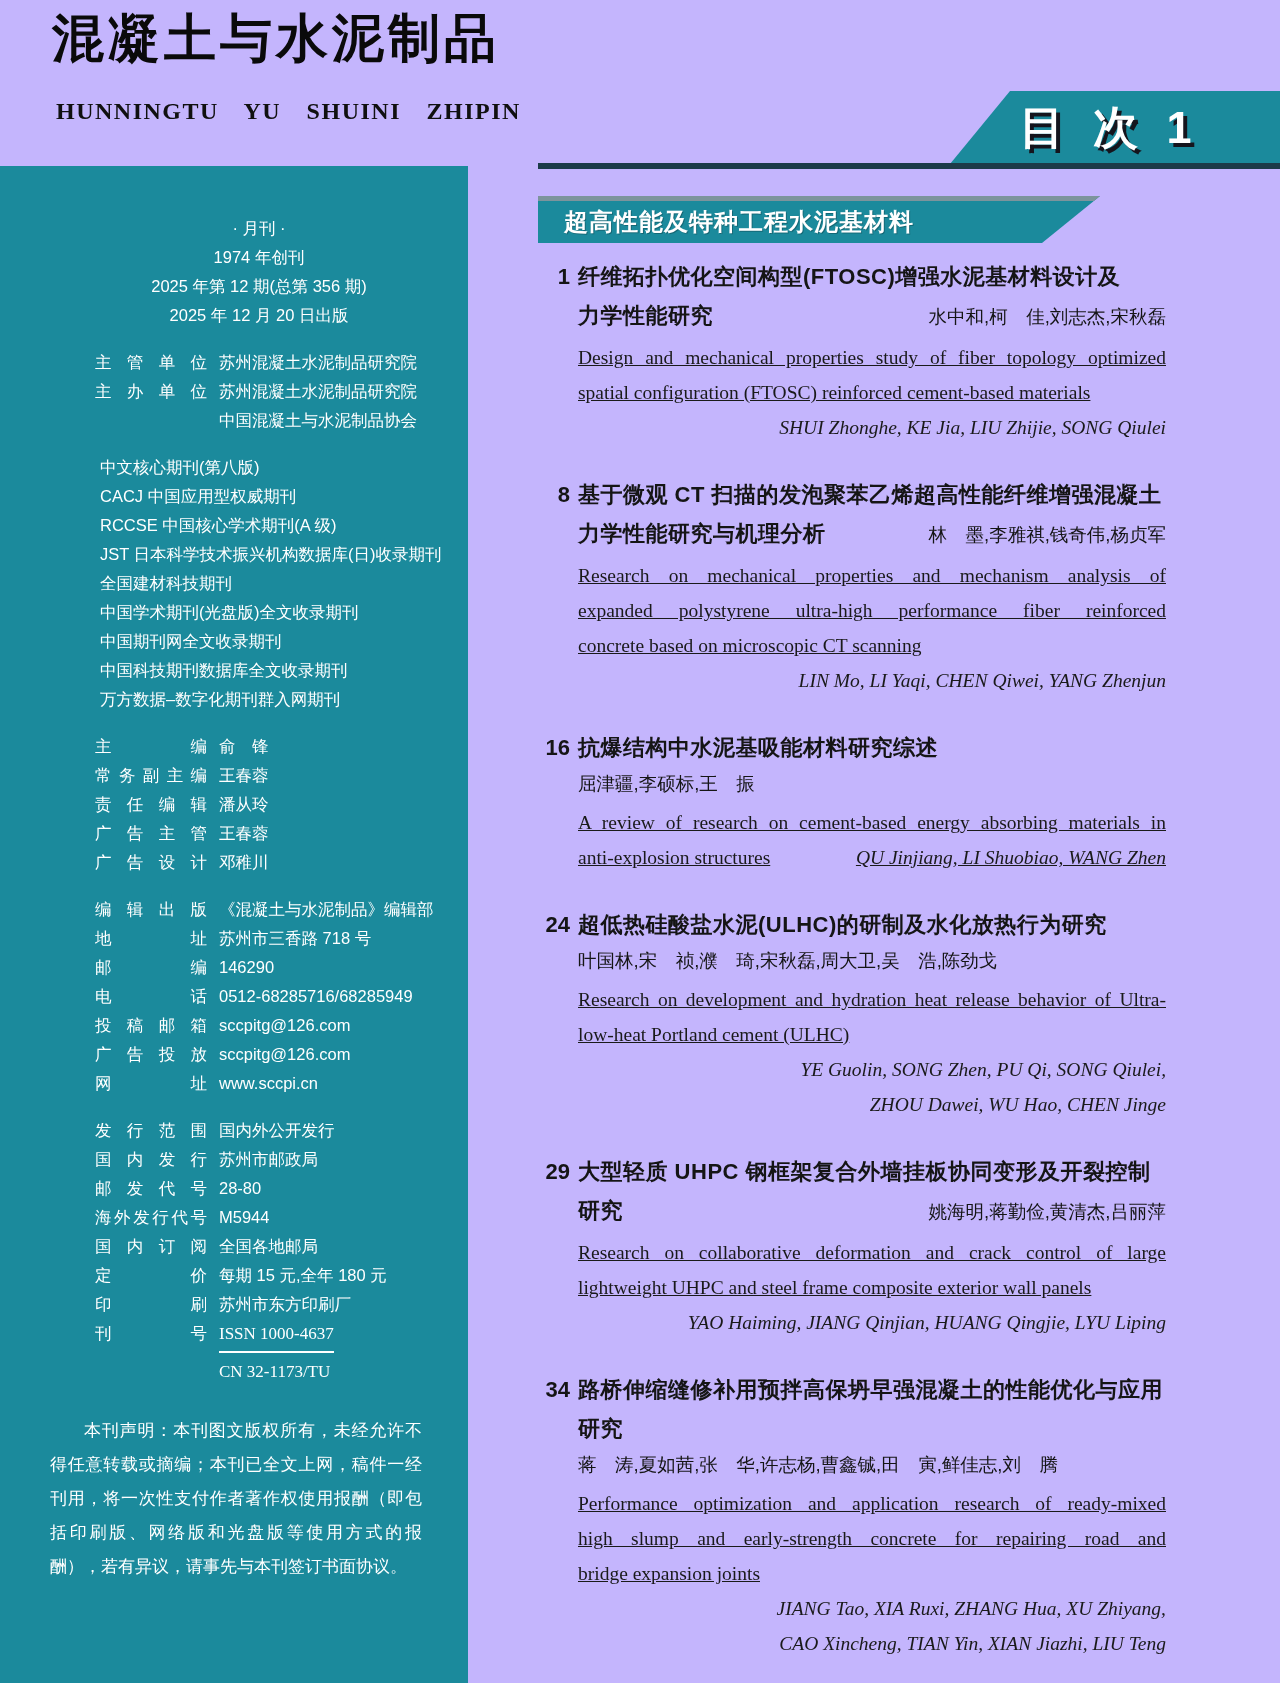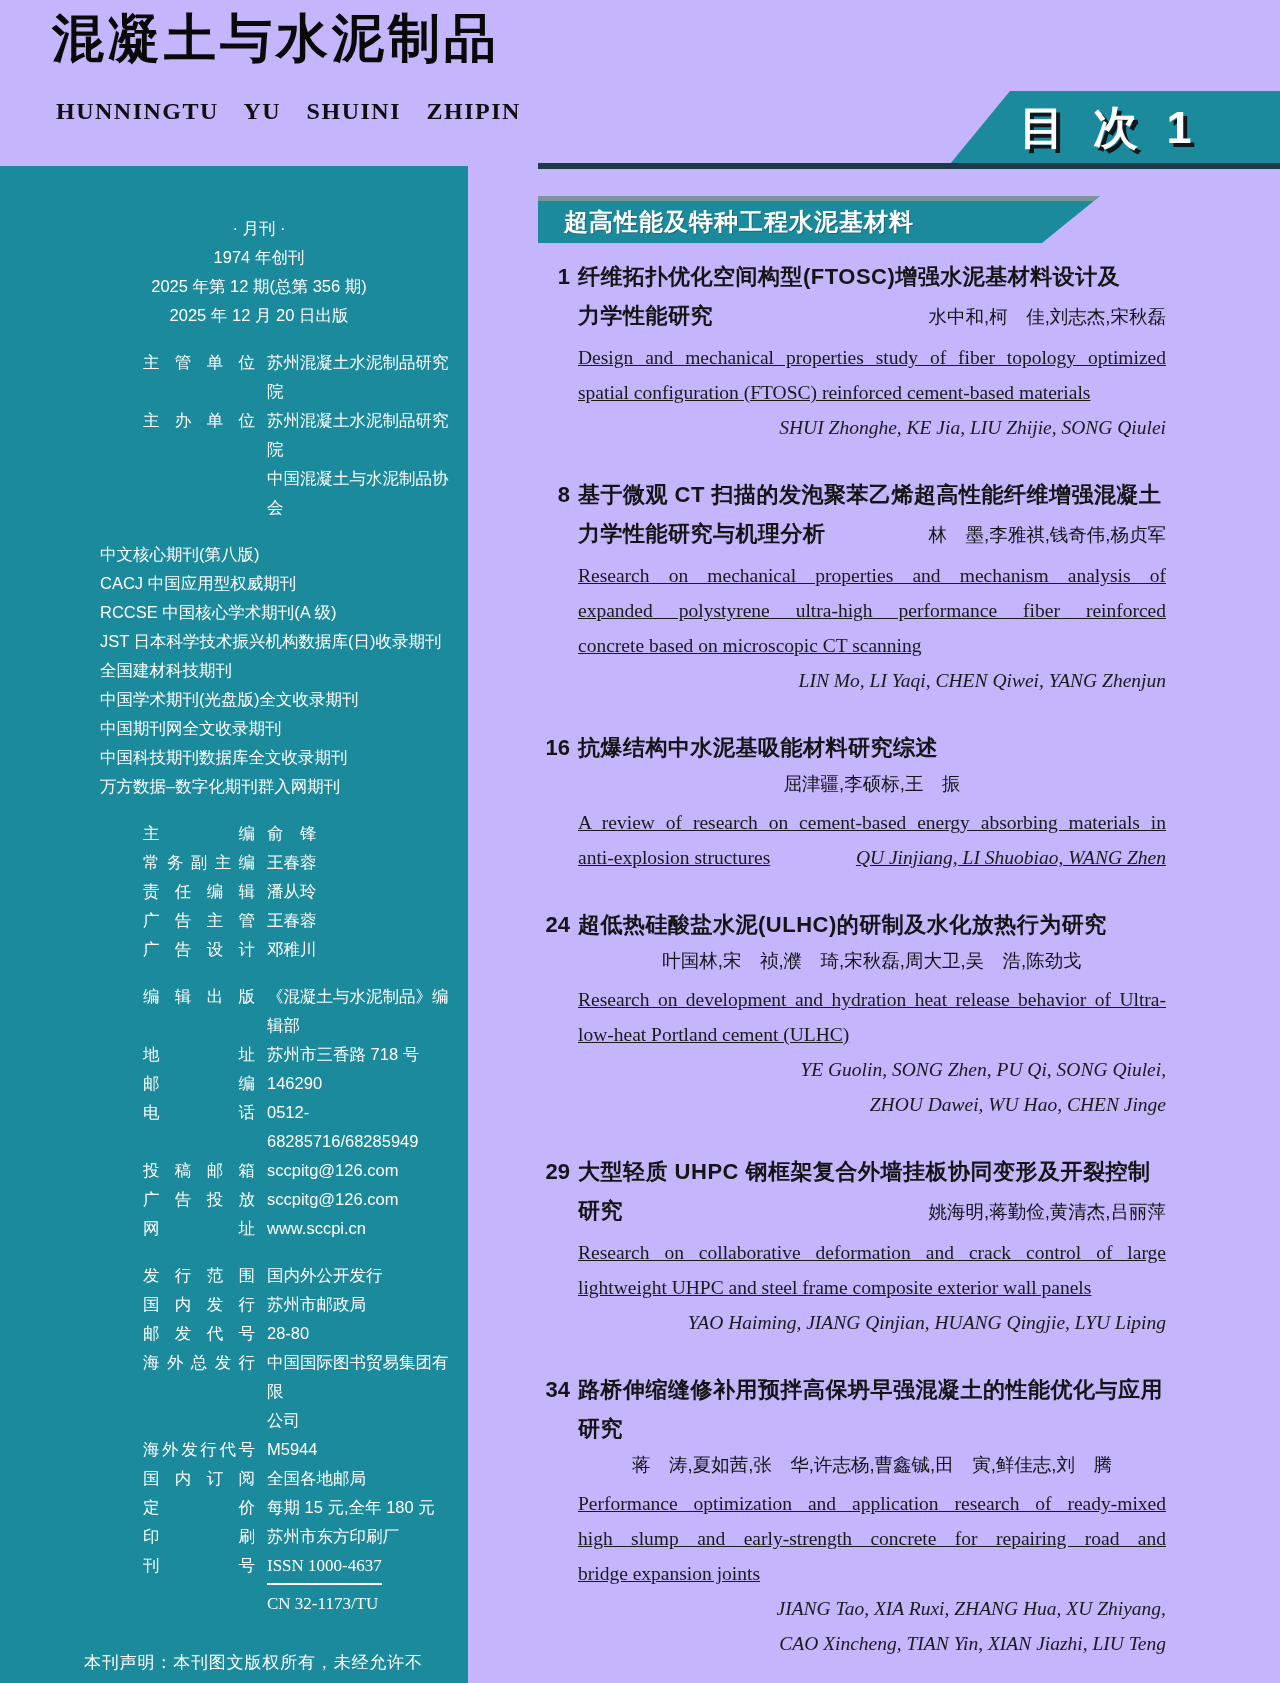--- a/index.html
+++ b/index.html
@@ -20,42 +20,42 @@
         text-shadow:4px 4px 0 #15151d;white-space:nowrap;}
   .topline{position:absolute;left:538px;top:163px;width:742px;height:6px;background:#1c3b49;}
 
   
   .sidebar{position:absolute;left:0;top:166px;width:468px;height:1517px;background:#1b8a9c;
         color:#ffffff;font-size:16.5px;line-height:29px;box-sizing:border-box;padding-top:26px;}
   .sb-block{margin-bottom:18px;}
   .issue{text-align:center;padding-left:55px;padding-right:5px;margin-top:22px;}
   .rows{padding-left:95px;padding-right:8px;}
   .srow{display:flex;align-items:flex-start;}
-  .lbl{flex:0 0 112px;text-align:justify;text-align-last:justify;white-space:nowrap;margin-left:48px;}
+  .lbl{flex:0 0 112px;text-align:justify;text-align-last:justify;white-space:nowrap;}
   .val{flex:1;padding-left:12px;white-space:pre-line;}
   .honors{padding-left:100px;padding-right:6px;}
   .issn-val .issn{display:inline-block;font-family:"Liberation Serif","DejaVu Serif",serif;
         border-bottom:2px solid #fff;padding-bottom:3px;font-size:17px;}
   .issn-val .cn{font-family:"Liberation Serif","DejaVu Serif",serif;padding-top:4px;font-size:17px;}
   .statement{padding:10px 46px 0 50px;text-indent:2em;text-align:justify;line-height:34px;font-size:17px;}
 
   
   .toc{position:absolute;left:538px;top:196px;width:628px;}
   .sec-head{width:562px;height:47px;box-sizing:border-box;background:#1b8a9c;
         border-top:5px solid #7d949c;
         clip-path:polygon(0 0,100% 0,calc(100% - 58px) 100%,0 100%);
         color:#fff;font-size:24px;font-weight:bold;line-height:42px;padding-left:26px;
         letter-spacing:1px;margin-bottom:14px;text-shadow:1px 1px 0 rgba(0,0,0,.25);}
   .entry{position:relative;padding-left:40px;margin-bottom:30px;}
   .pg{position:absolute;left:0;top:0;width:32px;text-align:right;font-weight:bold;font-size:22px;line-height:39px;}
   .zh-line{display:flex;justify-content:space-between;align-items:baseline;
         font-weight:bold;font-size:22px;line-height:39px;}
   .zh-line .t{letter-spacing:.5px;}
   .auth-zh{font-weight:normal;font-size:18.5px;white-space:nowrap;padding-left:10px;}
-  .zh-auth-line{font-size:18.5px;line-height:34px;text-align:center;font-weight:normal;}
+  .zh-auth-line{font-size:18.5px;line-height:34px;text-align:left;font-weight:normal;}
   .en{margin-top:4px;font-family:"Liberation Serif","DejaVu Serif",serif;font-size:19.5px;line-height:35px;color:#1a1a1a;}
   .en-line{text-align:justify;text-align-last:justify;text-decoration:underline;}
   .en-line.last{text-align-last:left;}
   .en-flex{display:flex;justify-content:space-between;text-align-last:left;}
   .auth-en{font-style:italic;white-space:nowrap;padding-left:10px;}
   .auth-en-line{text-align:right;font-style:italic;}
 </style>
 </head>
 <body>
 
@@ -160,25 +160,20 @@
         </div>
         <div class="srow">
           <span class="lbl">国内发行</span>
           <span class="val">苏州市邮政局</span>
         </div>
         <div class="srow">
           <span class="lbl">邮发代号</span>
           <span class="val">28-80</span>
         </div>
         <div class="srow">
-          <span class="lbl">海外总发行</span>
-          <span class="val">中国国际图书贸易集团有限
-公司</span>
-        </div>
-        <div class="srow">
           <span class="lbl">海外发行代号</span>
           <span class="val">M5944</span>
         </div>
         <div class="srow">
           <span class="lbl">国内订阅</span>
           <span class="val">全国各地邮局</span>
         </div>
         <div class="srow">
           <span class="lbl">定价</span>
           <span class="val">每期 15 元,全年 180 元</span>

